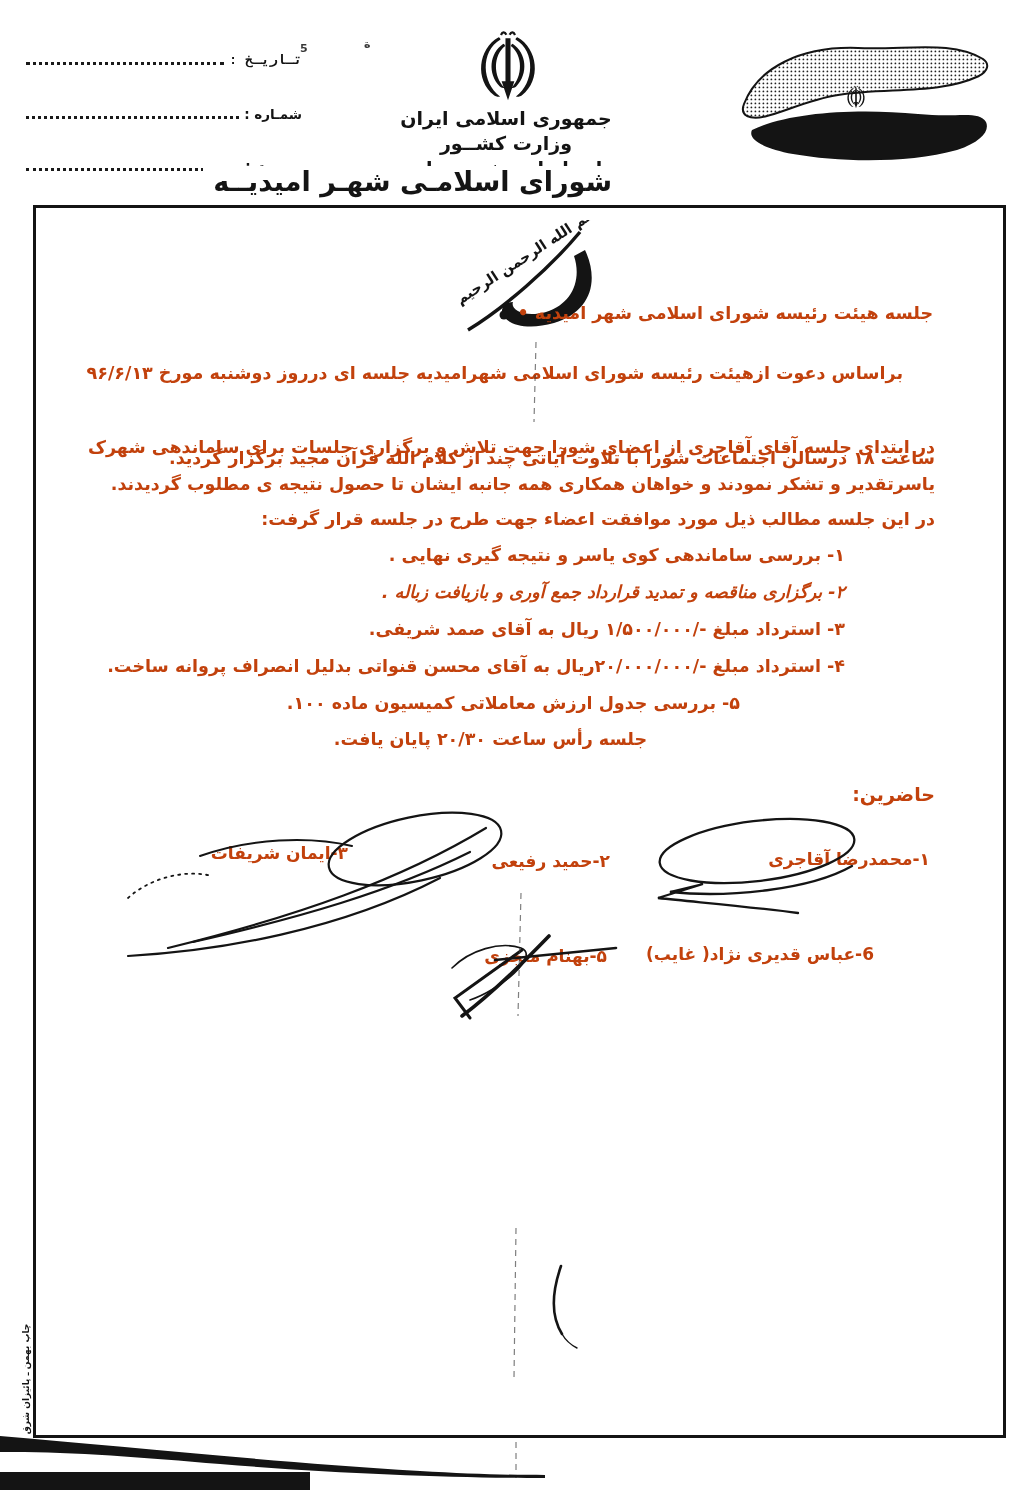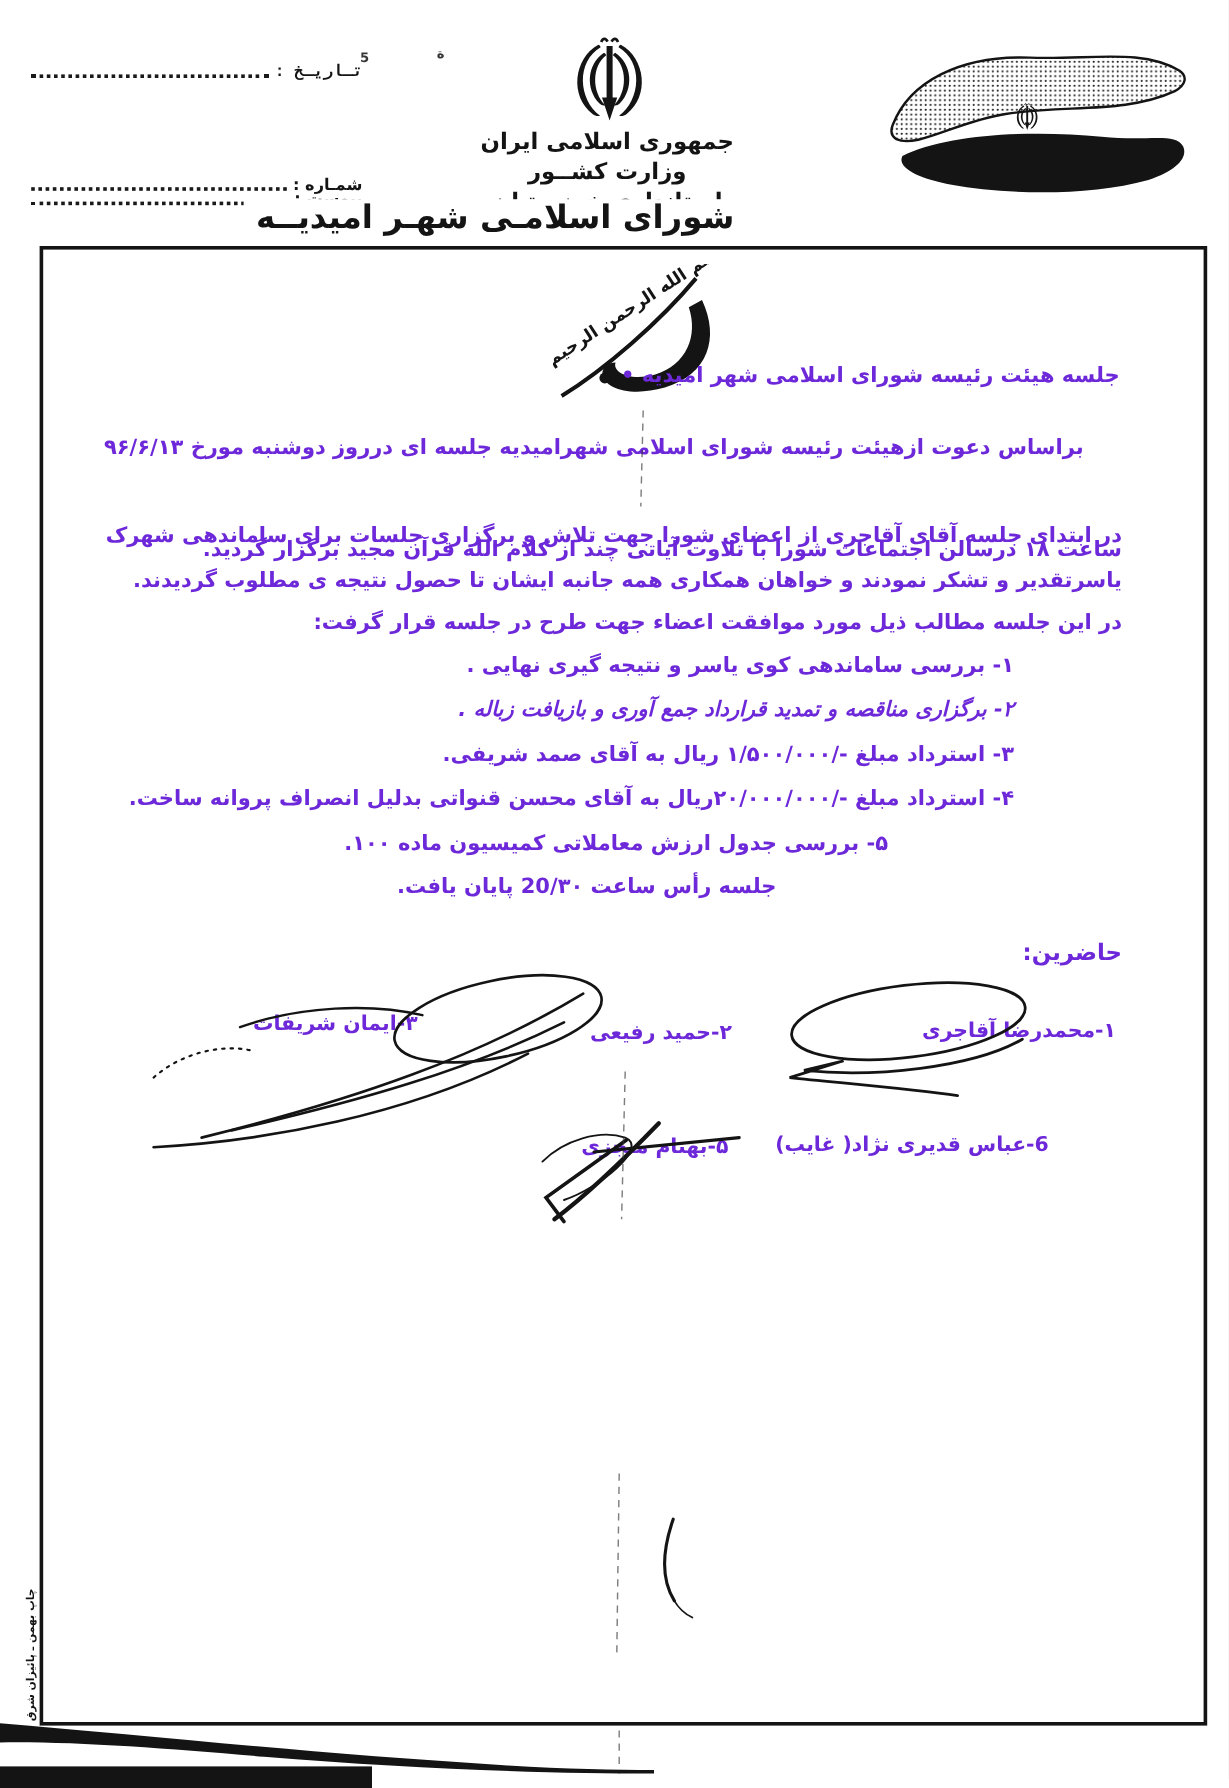--- a/index.html
+++ b/index.html
@@ -1,26 +1,26 @@
 <!DOCTYPE html>
 <html lang="fa"><head>
 <meta charset="utf-8">
 <style>
   html,body{margin:0;padding:0;background:#e8e8e8;}
   .page{position:relative;width:1024px;height:1490px;background:#ffffff;overflow:hidden;
         font-family:"DejaVu Sans",sans-serif;color:#141414;}
   .abs{position:absolute;}
-  .fa{font-family:"DejaVu Sans",sans-serif;font-weight:700;color:#6d28d9;}
+  .fa{font-family:"DejaVu Sans",sans-serif;font-weight:700;color:#c2410c;}
 
   
   .field{position:absolute;left:26px;width:276px;height:18px;display:flex;direction:rtl;
          align-items:flex-end;gap:5px;}
   .field .lbl{font-size:13.5px;font-weight:700;white-space:nowrap;}
   .field .dots{flex:1;border-bottom:3px dotted #1a1a1a;margin-bottom:3px;}
-  .f-date{top:50px;font-family:Liberation Mono, monospace;} .f-num{top:104px;margin-top:40px;} .f-att{top:156px;text-align:center;}
+  .f-date{top:50px;font-family:Liberation Mono, monospace;} .f-num{top:104px;} .f-att{top:156px;text-align:center;}
 
   
   .gov-block{position:absolute;left:368px;top:106px;width:276px;text-align:center;
              direction:rtl;font-weight:700;font-size:19px;line-height:25px;}
   .gov-block div{white-space:nowrap;}
 
   
   .council-title{position:absolute;top:166px;right:402px;z-index:6;background:#fff;
                  padding:0 10px;font-size:27px;font-weight:700;direction:rtl;
                  white-space:nowrap;letter-spacing:-1px;}
@@ -126,21 +126,21 @@
   <div class="bl bl0 fa">براساس دعوت ازهیئت رئیسه شورای اسلامی شهرامیدیه جلسه ای درروز دوشنبه مورخ ۹۶/۶/۱۳</div>
   <div class="bl bl1 fa">ساعت ۱۸ درسالن اجتماعات شورا با تلاوت آیاتی چند از کلام الله قرآن مجید برگزار گردید.</div>
   <div class="bl bl2 fa">در ابتدای جلسه آقای آقاجری از اعضای شورا جهت تلاش و برگزاری جلسات برای ساماندهی شهرک</div>
   <div class="bl bl3 fa">یاسرتقدیر و تشکر نمودند و خواهان همکاری همه جانبه ایشان تا حصول نتیجه ی مطلوب گردیدند.</div>
   <div class="bl bl4 fa">در این جلسه مطالب ذیل مورد موافقت اعضاء جهت طرح در جلسه قرار گرفت:</div>
   <div class="bl bl5 fa">۱- بررسی ساماندهی کوی یاسر و نتیجه گیری نهایی .</div>
   <div class="bl bl6 fa">۲- برگزاری مناقصه و تمدید قرارداد جمع آوری و بازیافت زباله .</div>
   <div class="bl bl7 fa">۳- استرداد مبلغ -/۱/۵۰۰/۰۰۰ ریال به آقای صمد شریفی.</div>
   <div class="bl bl8 fa">۴- استرداد مبلغ -/۲۰/۰۰۰/۰۰۰ریال به آقای محسن قنواتی بدلیل انصراف پروانه ساخت.</div>
   <div class="bl bl9 fa">۵- بررسی جدول ارزش معاملاتی کمیسیون ماده ۱۰۰.</div>
-  <div class="bl bl10 fa">جلسه رأس ساعت 20/۳۰ پایان یافت.</div>
+  <div class="bl bl10 fa">جلسه رأس ساعت ۲۰/۳۰ پایان یافت.</div>
 
   <div class="att-head fa">حاضرین:</div>
   <div class="att a1 fa">۱-محمدرضا آقاجری</div>
   <div class="att a2 fa">۲-حمید رفیعی</div>
   <div class="att a3 fa">۳-ایمان شریفات</div>
   <div class="att a4 fa">6-عباس قدیری نژاد( غایب)</div>
   <div class="att a5 fa">۵-بهنام منجزی</div>
 
   <div class="print-note">چاپ بهمن ـ پائیزان شرق</div>
 

